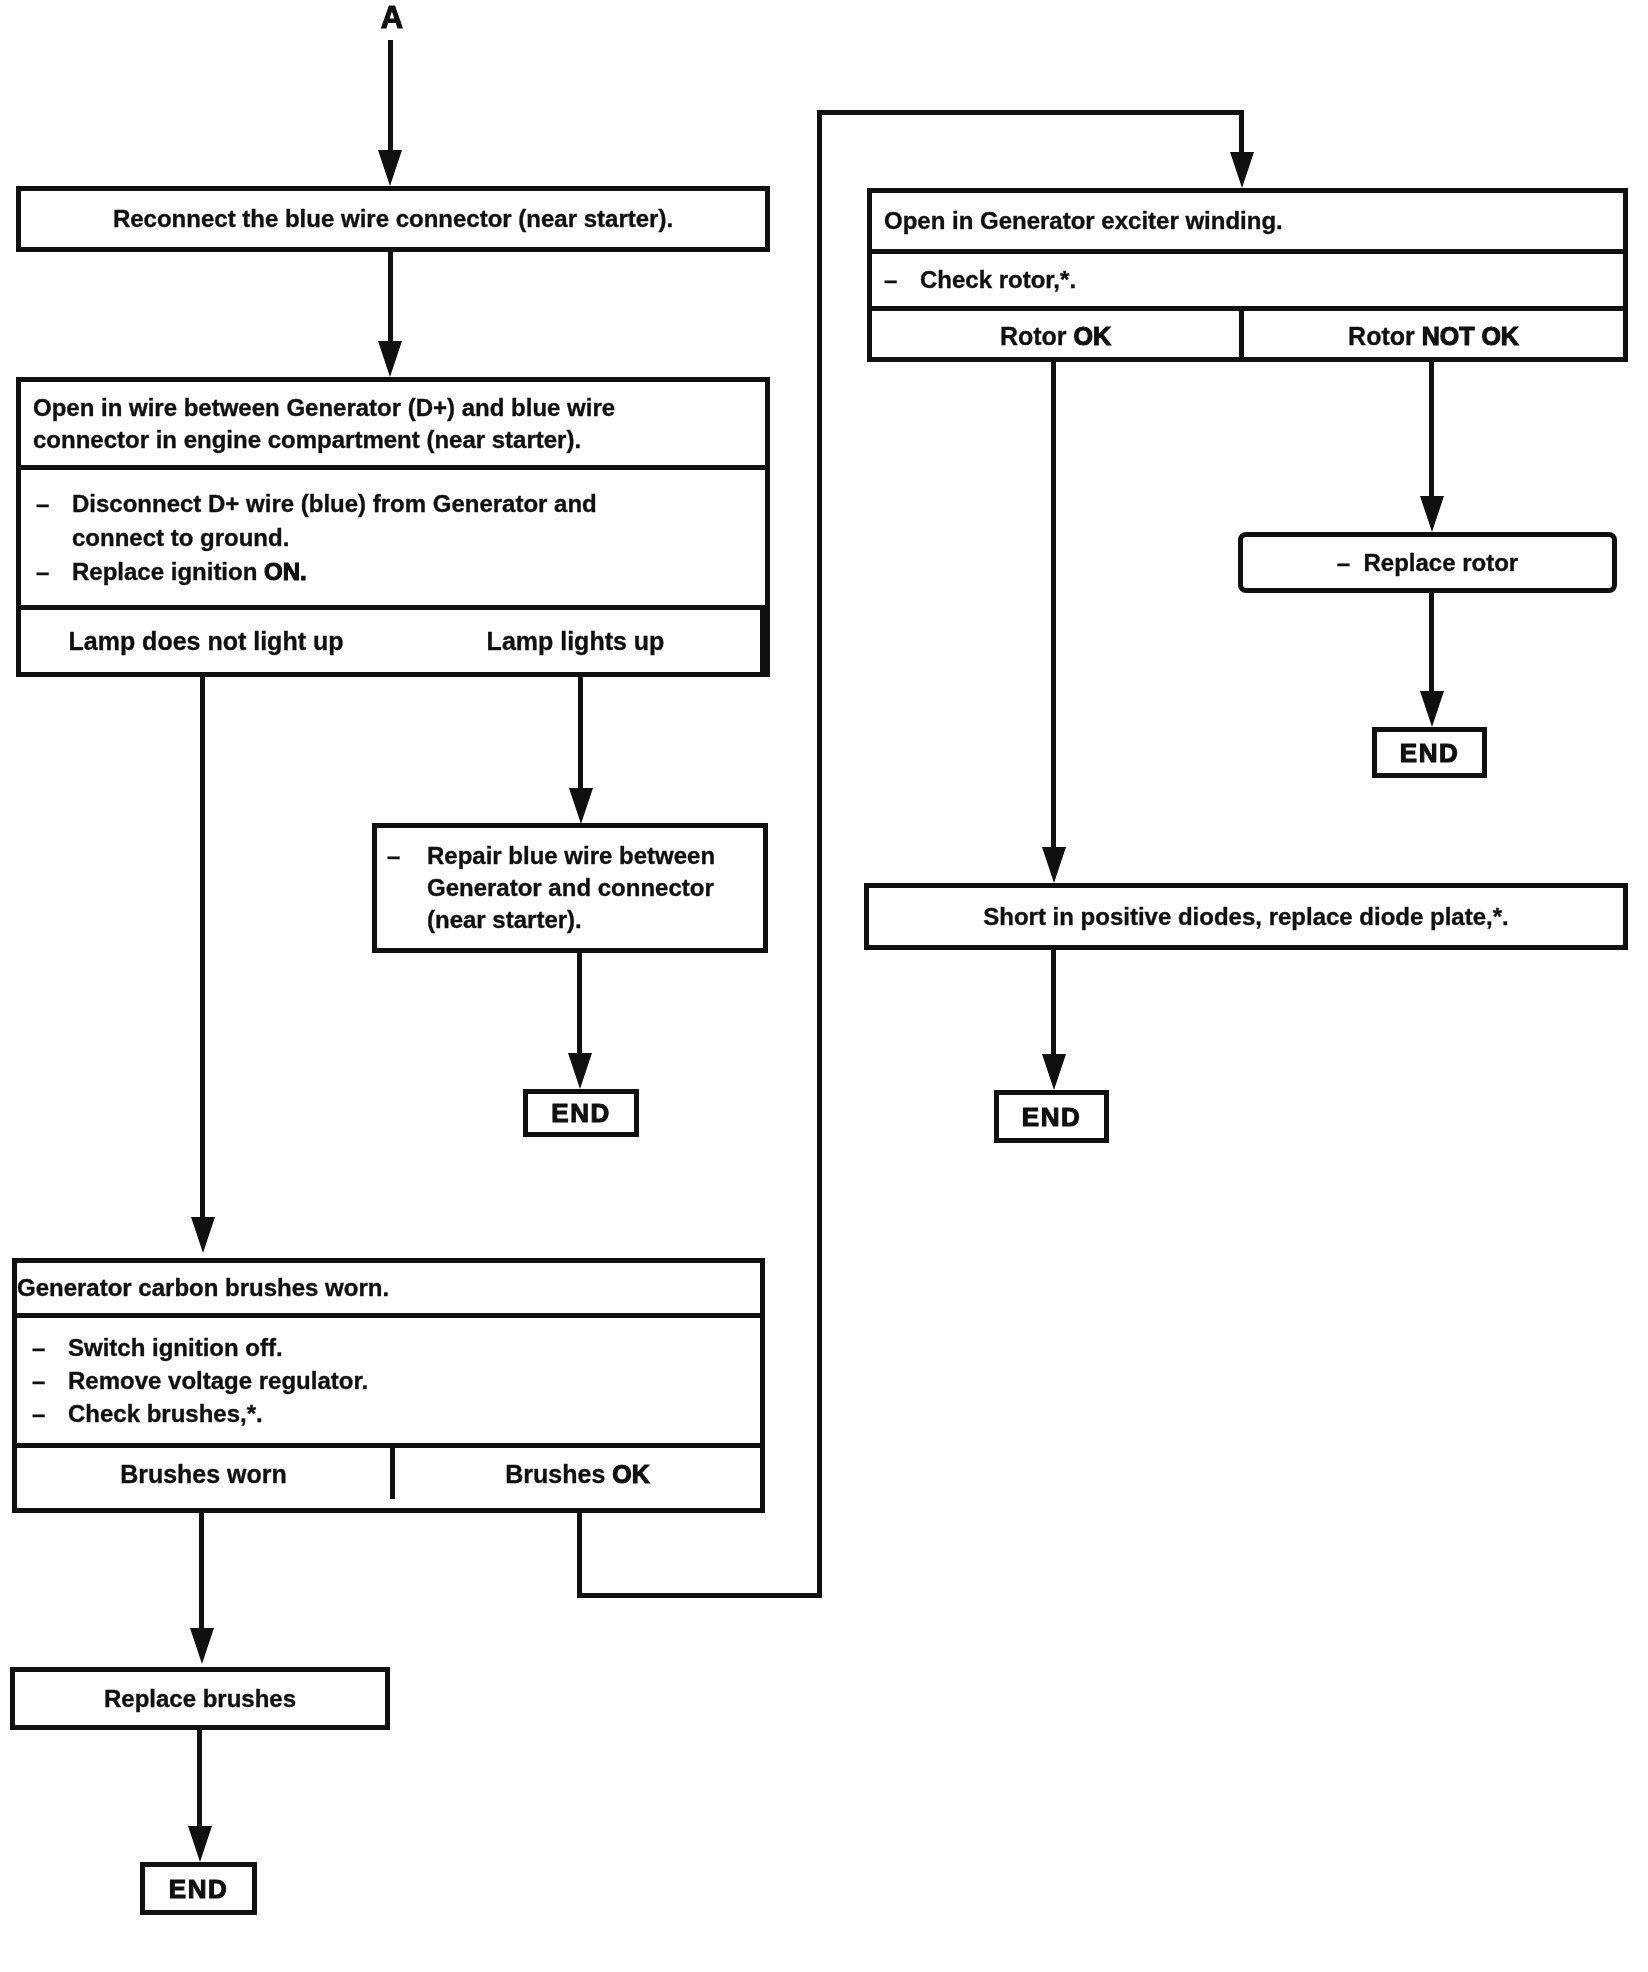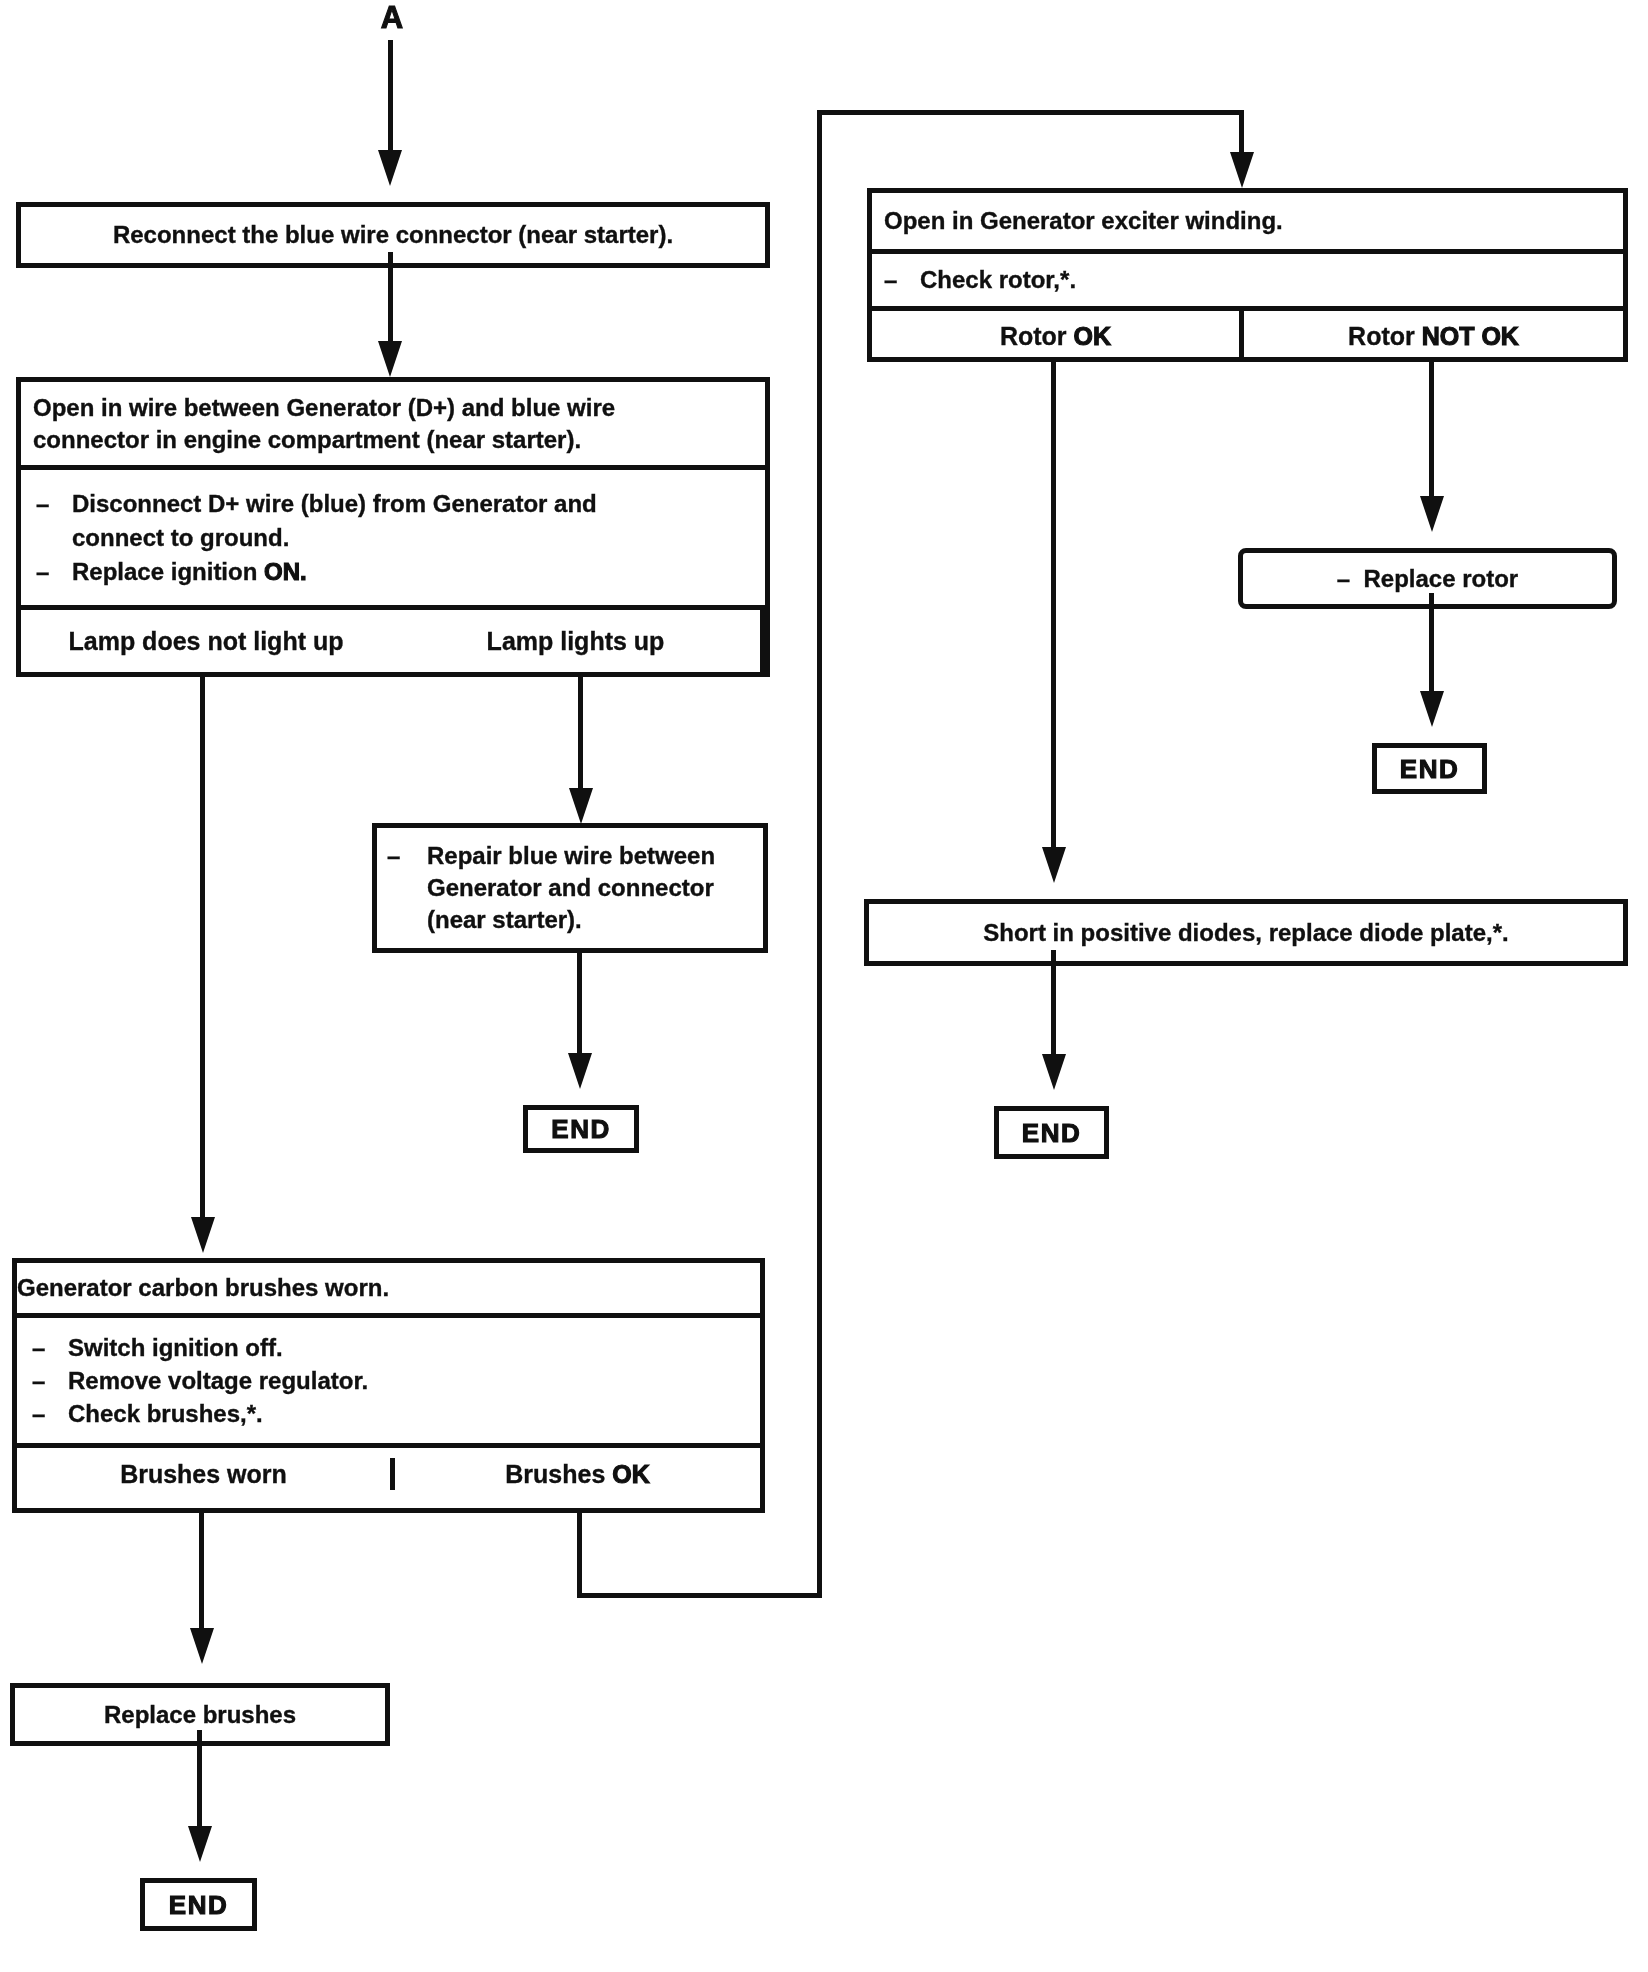--- a/index.html
+++ b/index.html
@@ -5,21 +5,21 @@
   html,body{margin:0;padding:0;background:#ffffff;}
   #canvas{
     position:relative;width:1648px;height:1972px;background:#ffffff;
     font-family:"Liberation Sans",sans-serif;font-weight:700;color:#101010;
     -webkit-text-stroke:0.35px #101010;
   }
   .box{
     position:absolute;border:5px solid #101010;background:#ffffff;
     box-sizing:border-box;font-size:24px;line-height:32px;
   }
-  .center{display:flex;align-items:center;justify-content:center;text-align:right;margin-top:16px;}
+  .center{display:flex;align-items:center;justify-content:center;text-align:right;}
   .sec{box-sizing:border-box;display:flex;flex-direction:column;justify-content:center;}
   .sec-b{border-top:5px solid #101010;}
   .cells{display:flex;box-sizing:border-box;}
   .cell{box-sizing:border-box;display:flex;align-items:center;justify-content:center;font-size:25px;}
   .cell-l{border-right:5px solid #101010;}
   .li{display:flex;align-items:baseline;}
   .li .dash{flex:0 0 36px;}
   .vline,.hline{position:absolute;background:#101010;}
   .ah{position:absolute;width:0;height:0;border-left:12px solid transparent;
       border-right:12px solid transparent;border-top:36px solid #101010;}
@@ -109,21 +109,21 @@
       </div>
       <div class="li">
         <span class="dash">–</span>
         <span>Remove voltage regulator.</span>
       </div>
       <div class="li">
         <span class="dash">–</span>
         <span>Check brushes,*.</span>
       </div>
     </div>
-    <div class="cells sec-b" style="height:56px;align-items:center;">
+    <div class="cells sec-b" style="height:56px;">
       <div class="cell cell-l" style="width:378px;">Brushes worn</div>
       <div class="cell" style="flex:1;">
         <span><span>Brushes </span><b class="em">OK</b></span>
       </div>
     </div>
   </div>
 
   <div class="vline" style="left:199px;top:1513px;width:5px;height:115px;"></div>
   <div class="ah" style="left:190px;top:1628px;"></div>
 

